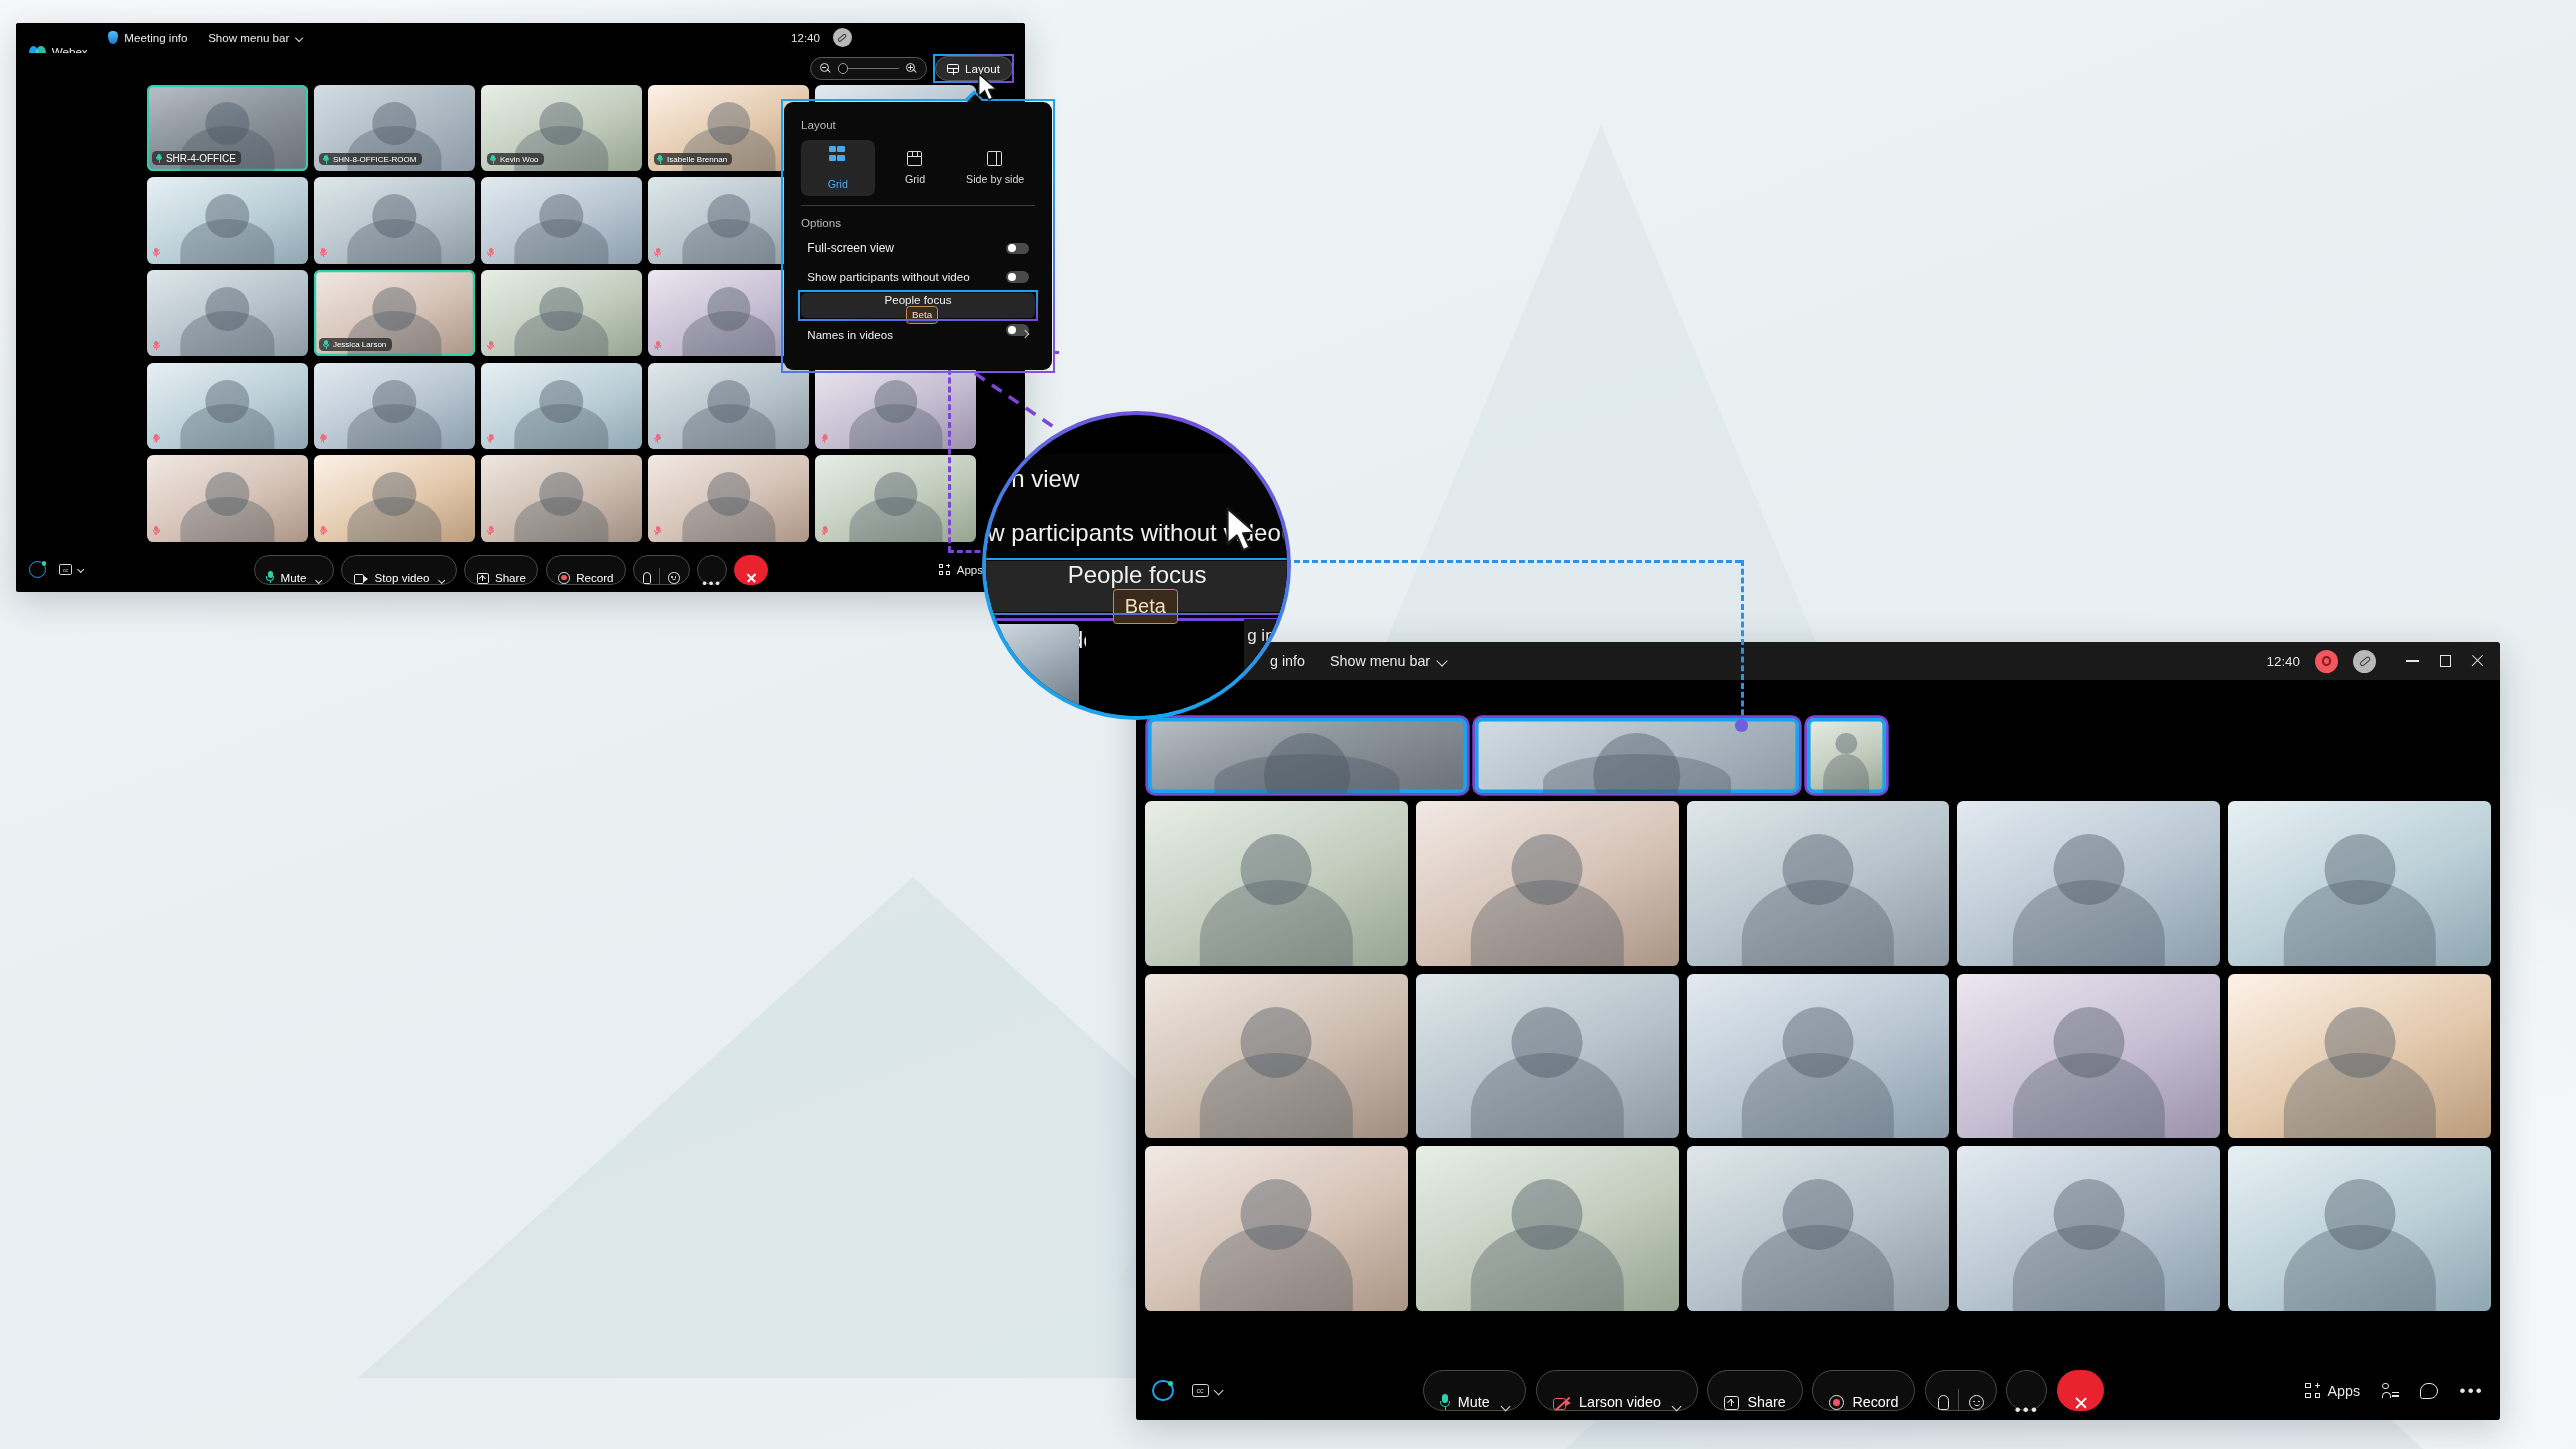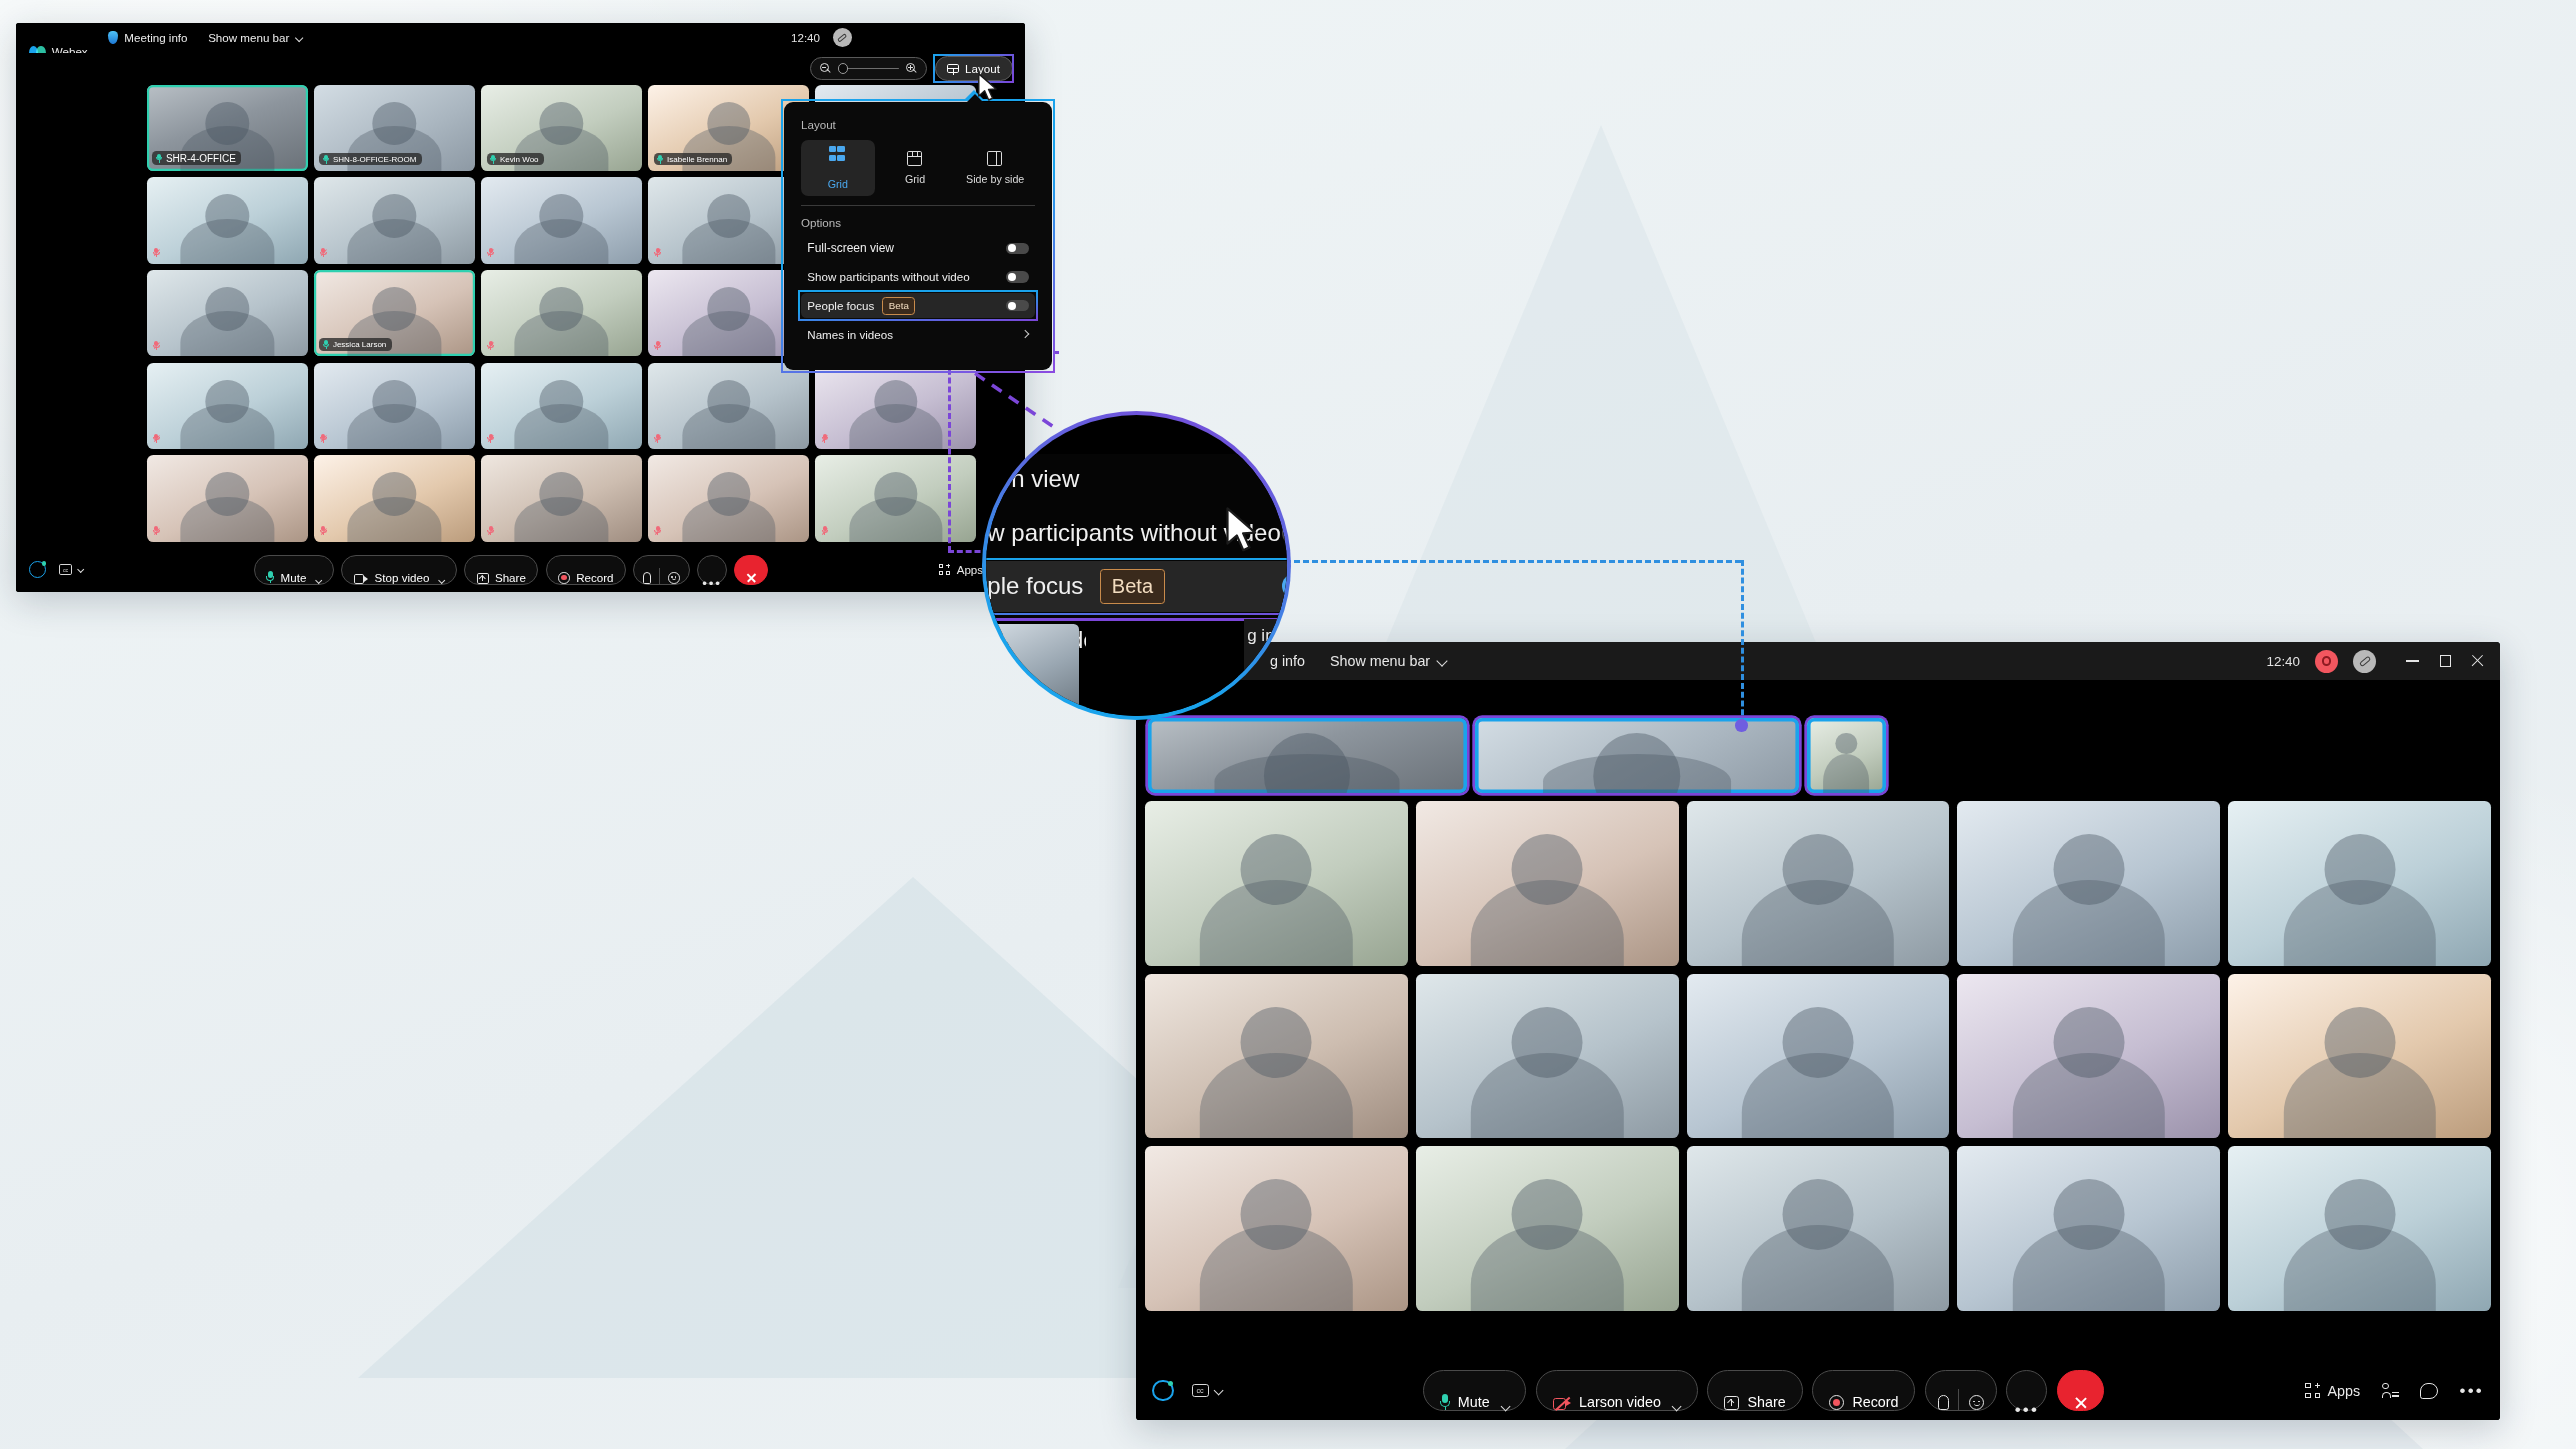--- a/index.html
+++ b/index.html
@@ -140,21 +140,21 @@
   .opt-row .lbl { color:#f0f0f0; }
   .badge-beta {
     border:0.9px solid #c98b4b; color:#f2dcc0; background:#3a2a1c;
     border-radius:3.6px; line-height:1;
   }
   .toggle {
     margin-left:auto; border-radius:894px; background:#4a4a4a; position:relative;
   }
   .toggle .knob { position:absolute; background:#fff; border-radius:50%; top:50%; transform:translateY(-50%); }
   .toggle.on { background:#4aa8ef; }
-  .opt-row.highlight { background:#262626; }
+  .opt-row.highlight { background:#262626;flex-direction:column; }
   .opt-row.highlight::after{
     content:""; position:absolute; inset:-2.7px;
     border-radius:7.2px;
     border:2.7px solid;
     border-image: linear-gradient(175deg,#1aa3ec 0%,#1aa3ec 40%,#7b46d8 100%) 1;
     pointer-events:none;
   }
   .caret-right { color:#cfcfcf; }
   .magnifier-ring {
     position:absolute; border-radius:50%;

